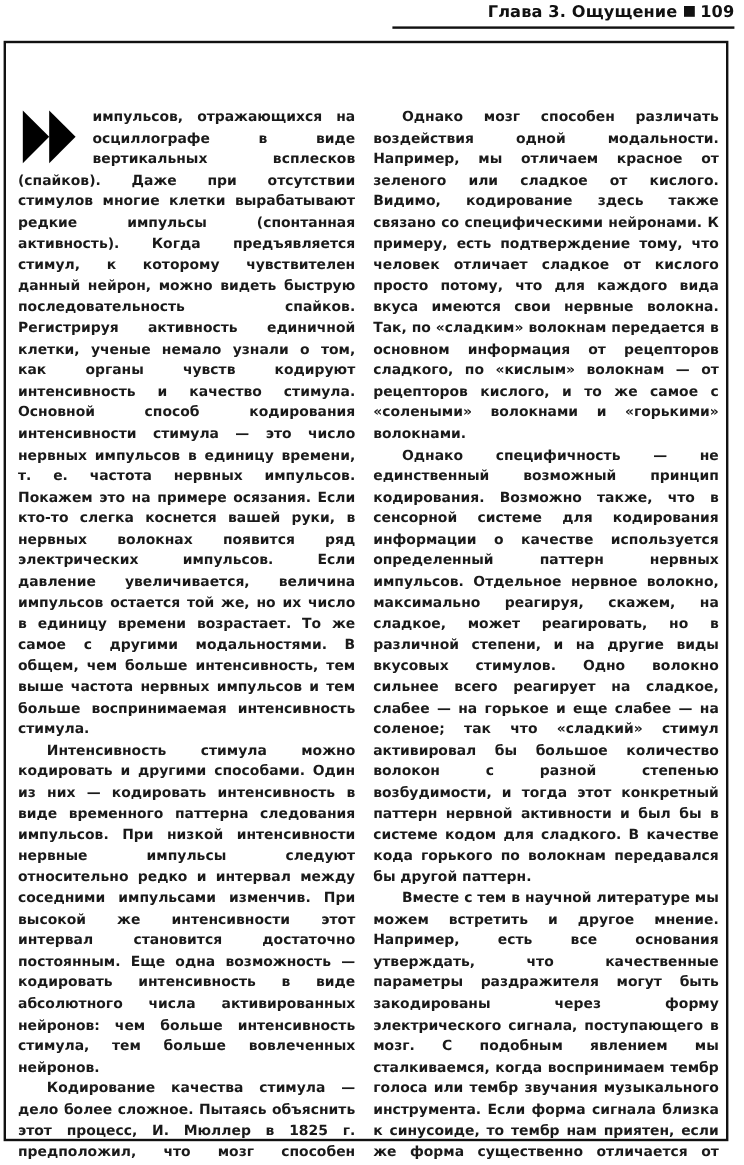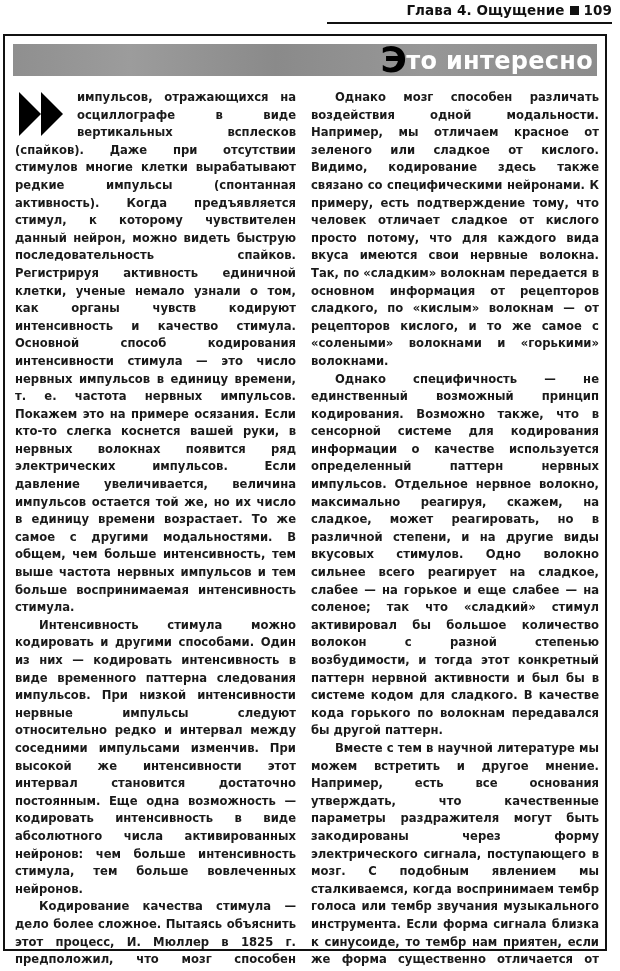--- a/index.html
+++ b/index.html
@@ -51,27 +51,24 @@
       border-top: 22px solid transparent; border-bottom: 22px solid transparent;
       border-left: 22px solid #000;
     }
     .arrows .t1 { left: 0; }
     .arrows .t2 { left: 22px; }
   </style>
 </head>
 <body>
 
 <div class="running-head">
-  <span>Глава 4. Ощущение</span><span class="sq"></span><span>109</span>
+  <span>Глава 3. Ощущение</span><span class="sq"></span><span>109</span>
 </div>
 
 <div class="box">
-  <div class="banner">
-    <div class="banner-title"><span class="big">Э</span><span>то интересно</span></div>
-  </div>
 
   <div class="col col-left">
     <div class="arrows">
       <div class="tri t1"></div>
         <div class="tri t2"></div>
     </div>
     <p class="first">импульсов, отражающихся на осциллографе в виде вертикальных всплесков (спайков). Даже при отсутствии стимулов многие клетки вырабатывают редкие импульсы (спонтанная активность). Когда предъявляется стимул, к которому чувствителен данный нейрон, можно видеть быструю последовательность спайков. Регистрируя активность единичной клетки, ученые немало узнали о том, как органы чувств кодируют интенсивность и качество стимула. Основной способ кодирования интенсивности стимула — это число нервных импульсов в единицу времени, т. е. частота нервных импульсов. Покажем это на примере осязания. Если кто-то слегка коснется вашей руки, в нервных волокнах появится ряд электрических импульсов. Если давление увеличивается, величина импульсов остается той же, но их число в единицу времени возрастает. То же самое с другими модальностями. В общем, чем больше интенсивность, тем выше частота нервных импульсов и тем больше воспринимаемая интенсивность стимула.</p>
     <p>Интенсивность стимула можно кодировать и другими способами. Один из них — кодировать интенсивность в виде временного паттерна следования импульсов. При низкой интенсивности нервные импульсы следуют относительно редко и интервал между соседними импульсами изменчив. При высокой же интенсивности этот интервал становится достаточно постоянным. Еще одна возможность — кодировать интенсивность в виде абсолютного числа активированных нейронов: чем больше интенсивность стимула, тем больше вовлеченных нейронов.</p>
     <p>Кодирование качества стимула — дело более сложное. Пытаясь объяснить этот процесс, И. Мюллер в 1825 г. предположил, что мозг способен различать информацию разных сенсорных модальностей благодаря тому, что она идет по различным чувствительным нервам (одни нервы передают зрительные ощущения, другие — слуховые и т. д.). Поэтому, если не брать во внимание ряд утверждений Мюллера о непознаваемости реального мира, то можно согласиться с тем, что нервные пути, начинающиеся у различных рецепторов, оканчиваются в различных зонах коры мозга. Следовательно, мозг получает информацию о качественных параметрах раздражителя благодаря тем нервным каналам, которые соединяют мозг и рецептор.</p>
   </div>

